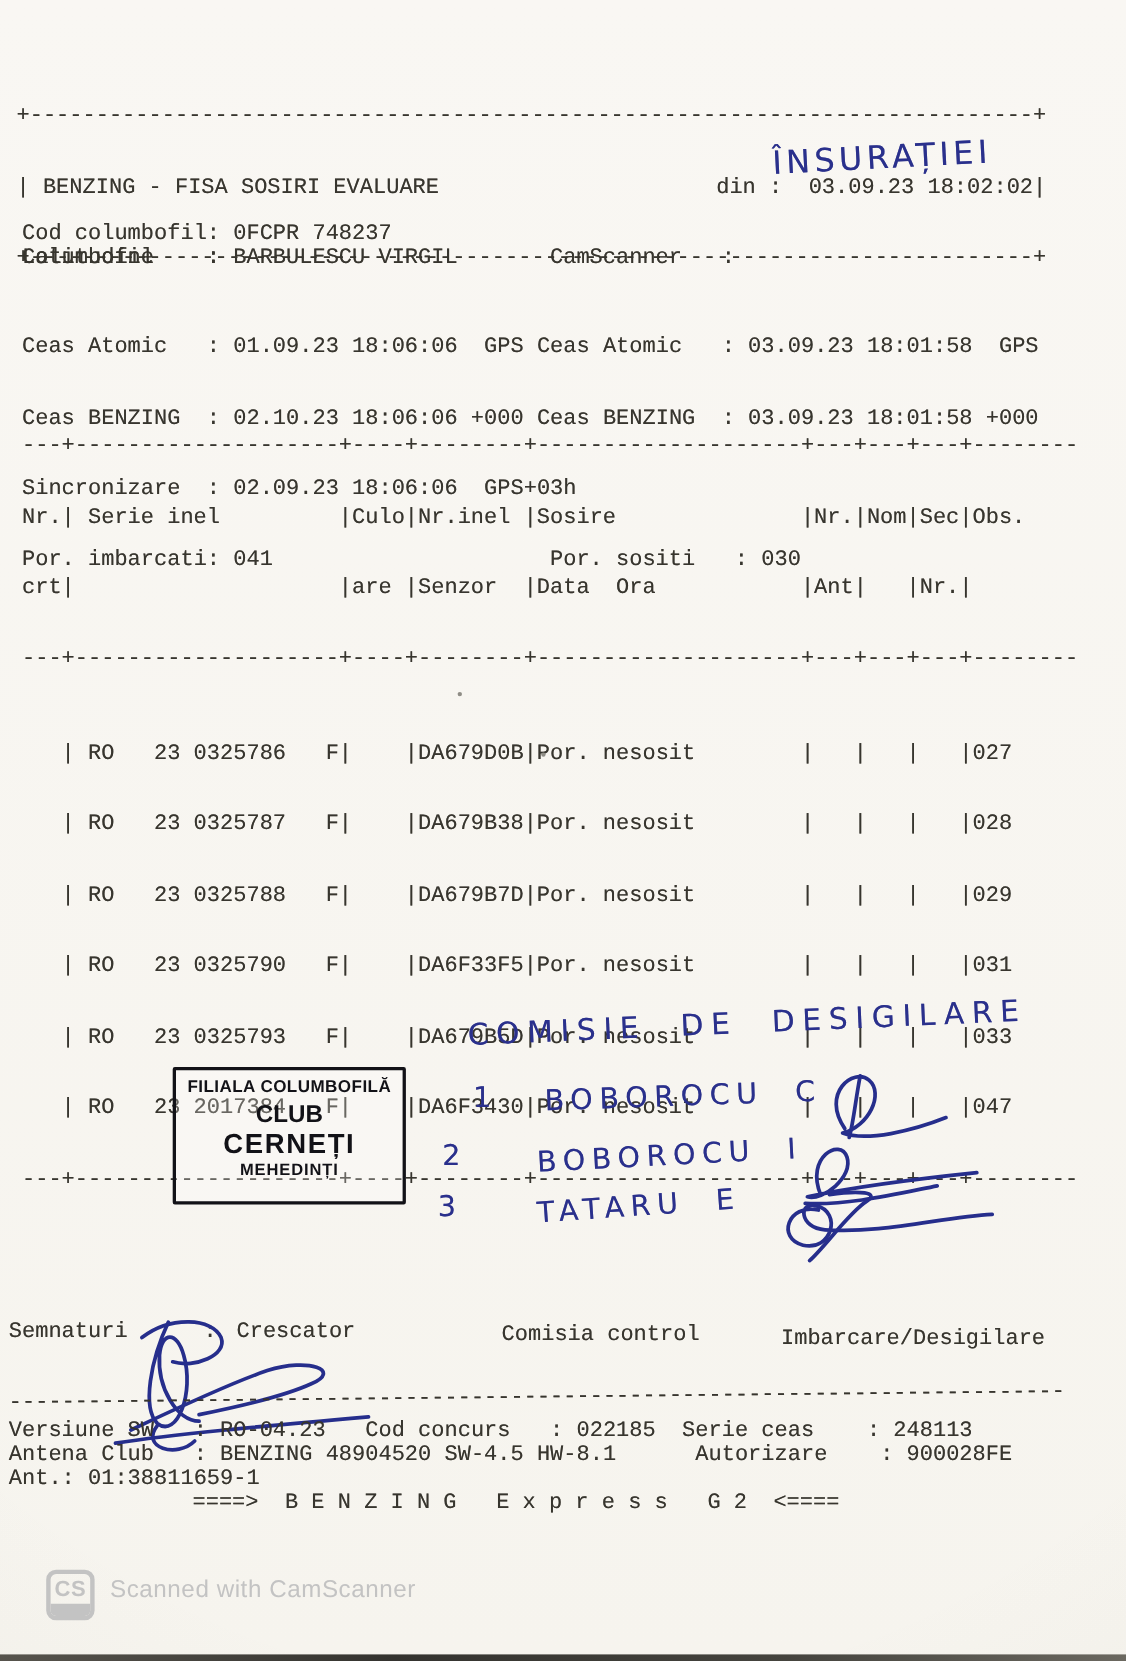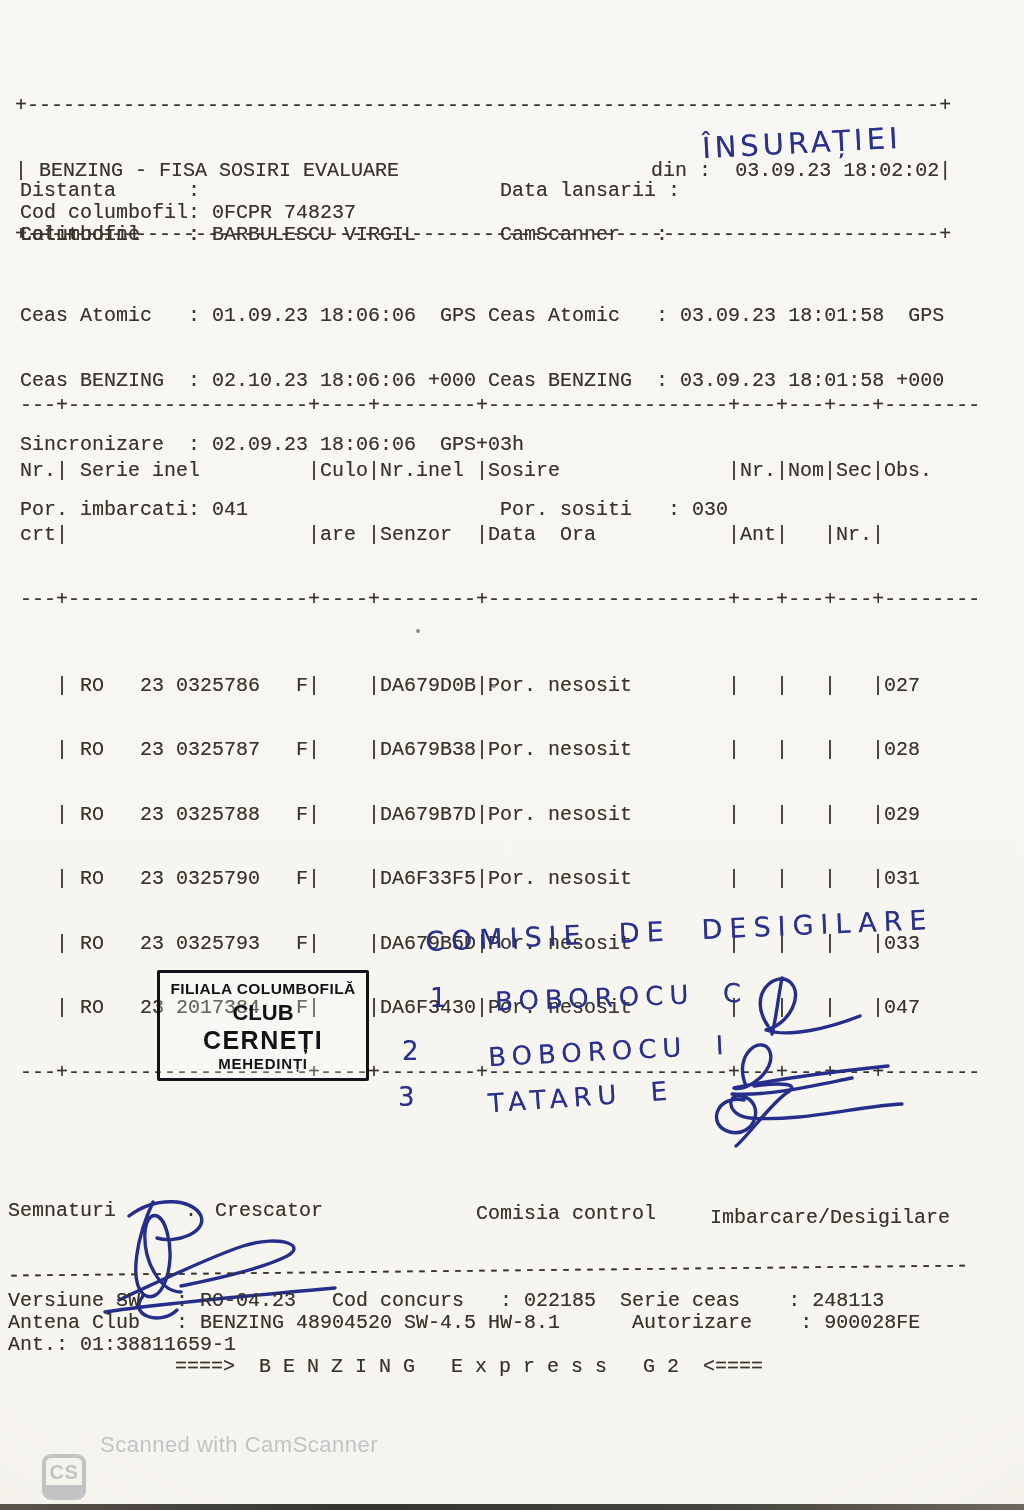--- a/index.html
+++ b/index.html
@@ -36,31 +36,31 @@
     font-family:"DejaVu Sans",sans-serif; color:#2a308c;
     text-shadow:0 0 0.5px rgba(42,48,140,0.6);
   }
   .hw-big{font-size:27px; letter-spacing:7px; white-space:pre;}
   .hw-name{font-size:26px; letter-spacing:6px; white-space:pre;}
   .hw-num{font-size:26px;}
   .hw-loc{font-size:29px; letter-spacing:4px; white-space:pre;}
   
   .stamp{
     border:3.5px solid #121217; background:rgba(255,255,255,0.25);
-    width:198px; padding:7px 4px 6px 4px; text-align:center;
+    width:198px; padding:7px 4px 20px 4px; text-align:center;
     font-family:"Liberation Sans",sans-serif; color:#121217; border-radius:2px;
   }
   .stamp .s1{font-size:15.5px; font-weight:bold; letter-spacing:0.4px;}
   .stamp .s2{font-size:22px; font-weight:bold; margin-top:2px;}
   .stamp .s3{font-size:25px; font-weight:bold; letter-spacing:1.5px;}
   .stamp .s4{font-size:15px; font-weight:bold; letter-spacing:0.8px;}
   
   .cs-icon{
     width:44px; height:46px; border:4px solid #c3c3c3; border-radius:9px;
-    position:relative; box-sizing:border-box; background:transparent;margin-top:27px;
+    position:relative; box-sizing:border-box; background:transparent;
   }
   .cs-icon .cs-txt{
     position:absolute; top:3px; left:0; right:0; text-align:center;
     font-family:"Liberation Sans",sans-serif; font-weight:bold;
     font-size:20px; color:#c3c3c3; letter-spacing:0.5px;
   }
   .cs-icon .cs-tab{
     position:absolute; left:0; right:0; bottom:0; height:11px;
     background:#c3c3c3; border-radius:0 0 5px 5px;
   }
@@ -82,24 +82,20 @@
 <div class="page">
 
   <div class="abs mono" style="left:15px; top:52px;">
     <div class="tline">+----------------------------------------------------------------------------+</div>
     <div class="tline hbox-line"><span class="hbox-title">BENZING - FISA SOSIRI EVALUARE</span><span>din :</span><span class="hbox-din-value">03.09.23 18:02:02</span></div>
     <div class="tline">+----------------------------------------------------------------------------+</div>
   </div>
 
   <div class="abs hw hw-loc" style="left:702px; top:126px; transform:rotate(-3deg);">ÎNSURAȚIEI</div>
 
-  <div class="abs mono pair" style="left:20px; top:180px;">
-    <span class="lft">Distanta      :</span>
-    <span class="rgt">Data lansarii :</span>
-  </div>
   <div class="abs mono pair" style="left:20px; top:202px;flex-direction:column;">
     <span class="lft">Cod columbofil: 0FCPR 748237</span>
     <span class="rgt">Columbofil    : BARBULESCU VIRGIL</span>
   </div>
   <div class="abs mono pair" style="left:20px; top:224px;">
     <span class="lft">Latitudine    :</span>
     <span class="rgt">CamScanner   :</span>
   </div>
 
   <div class="abs mono" style="left:20px; top:262px;">
@@ -172,21 +168,21 @@
   <div class="abs hw hw-num" style="left:398px; top:1082px;">3</div>
   <div class="abs hw hw-name" style="left:488px; top:1082px; transform:rotate(-4deg);">TATARU  E</div>
   <svg class="abs sig" style="left:692px; top:1072px;" width="220" height="80" viewBox="0 0 220 80">
     <path d="M52,28 C24,22 14,54 38,60 C64,66 74,30 50,24 C34,20 34,44 58,46 C110,50 166,34 210,32"></path>
     <path d="M62,14 C90,10 108,12 96,20 C80,30 56,64 44,74"></path>
   </svg>
 
   <div class="abs mono" style="left:8px; top:1200px;">Semnaturi</div>
   <div class="abs mono" style="left:185px; top:1200px;">:</div>
   <div class="abs mono" style="left:215px; top:1200px;">Crescator</div>
-  <div class="abs mono" style="left:476px; top:1203px;">Comisia control</div>
+  <div class="abs mono" style="left:456px; top:1203px;">Comisia control</div>
   <div class="abs mono" style="left:710px; top:1207px;">Imbarcare/Desigilare</div>
 
   <svg class="abs sig" style="left:85px; top:1188px;" width="300" height="125" viewBox="0 0 300 125">
     <path d="M68,14 C52,48 44,92 58,106 C76,120 92,78 82,44 C76,22 62,22 60,44 C58,74 76,104 96,104"></path>
     <path d="M44,28 C70,8 108,10 116,28 C122,44 92,56 72,50"></path>
     <path d="M34,112 C72,94 128,68 158,58 C196,46 226,58 198,70 C172,82 126,92 96,98"></path>
     <path d="M20,124 C70,116 160,108 250,100"></path>
     <path d="M58,108 C42,128 76,138 92,122"></path>
   </svg>
 

